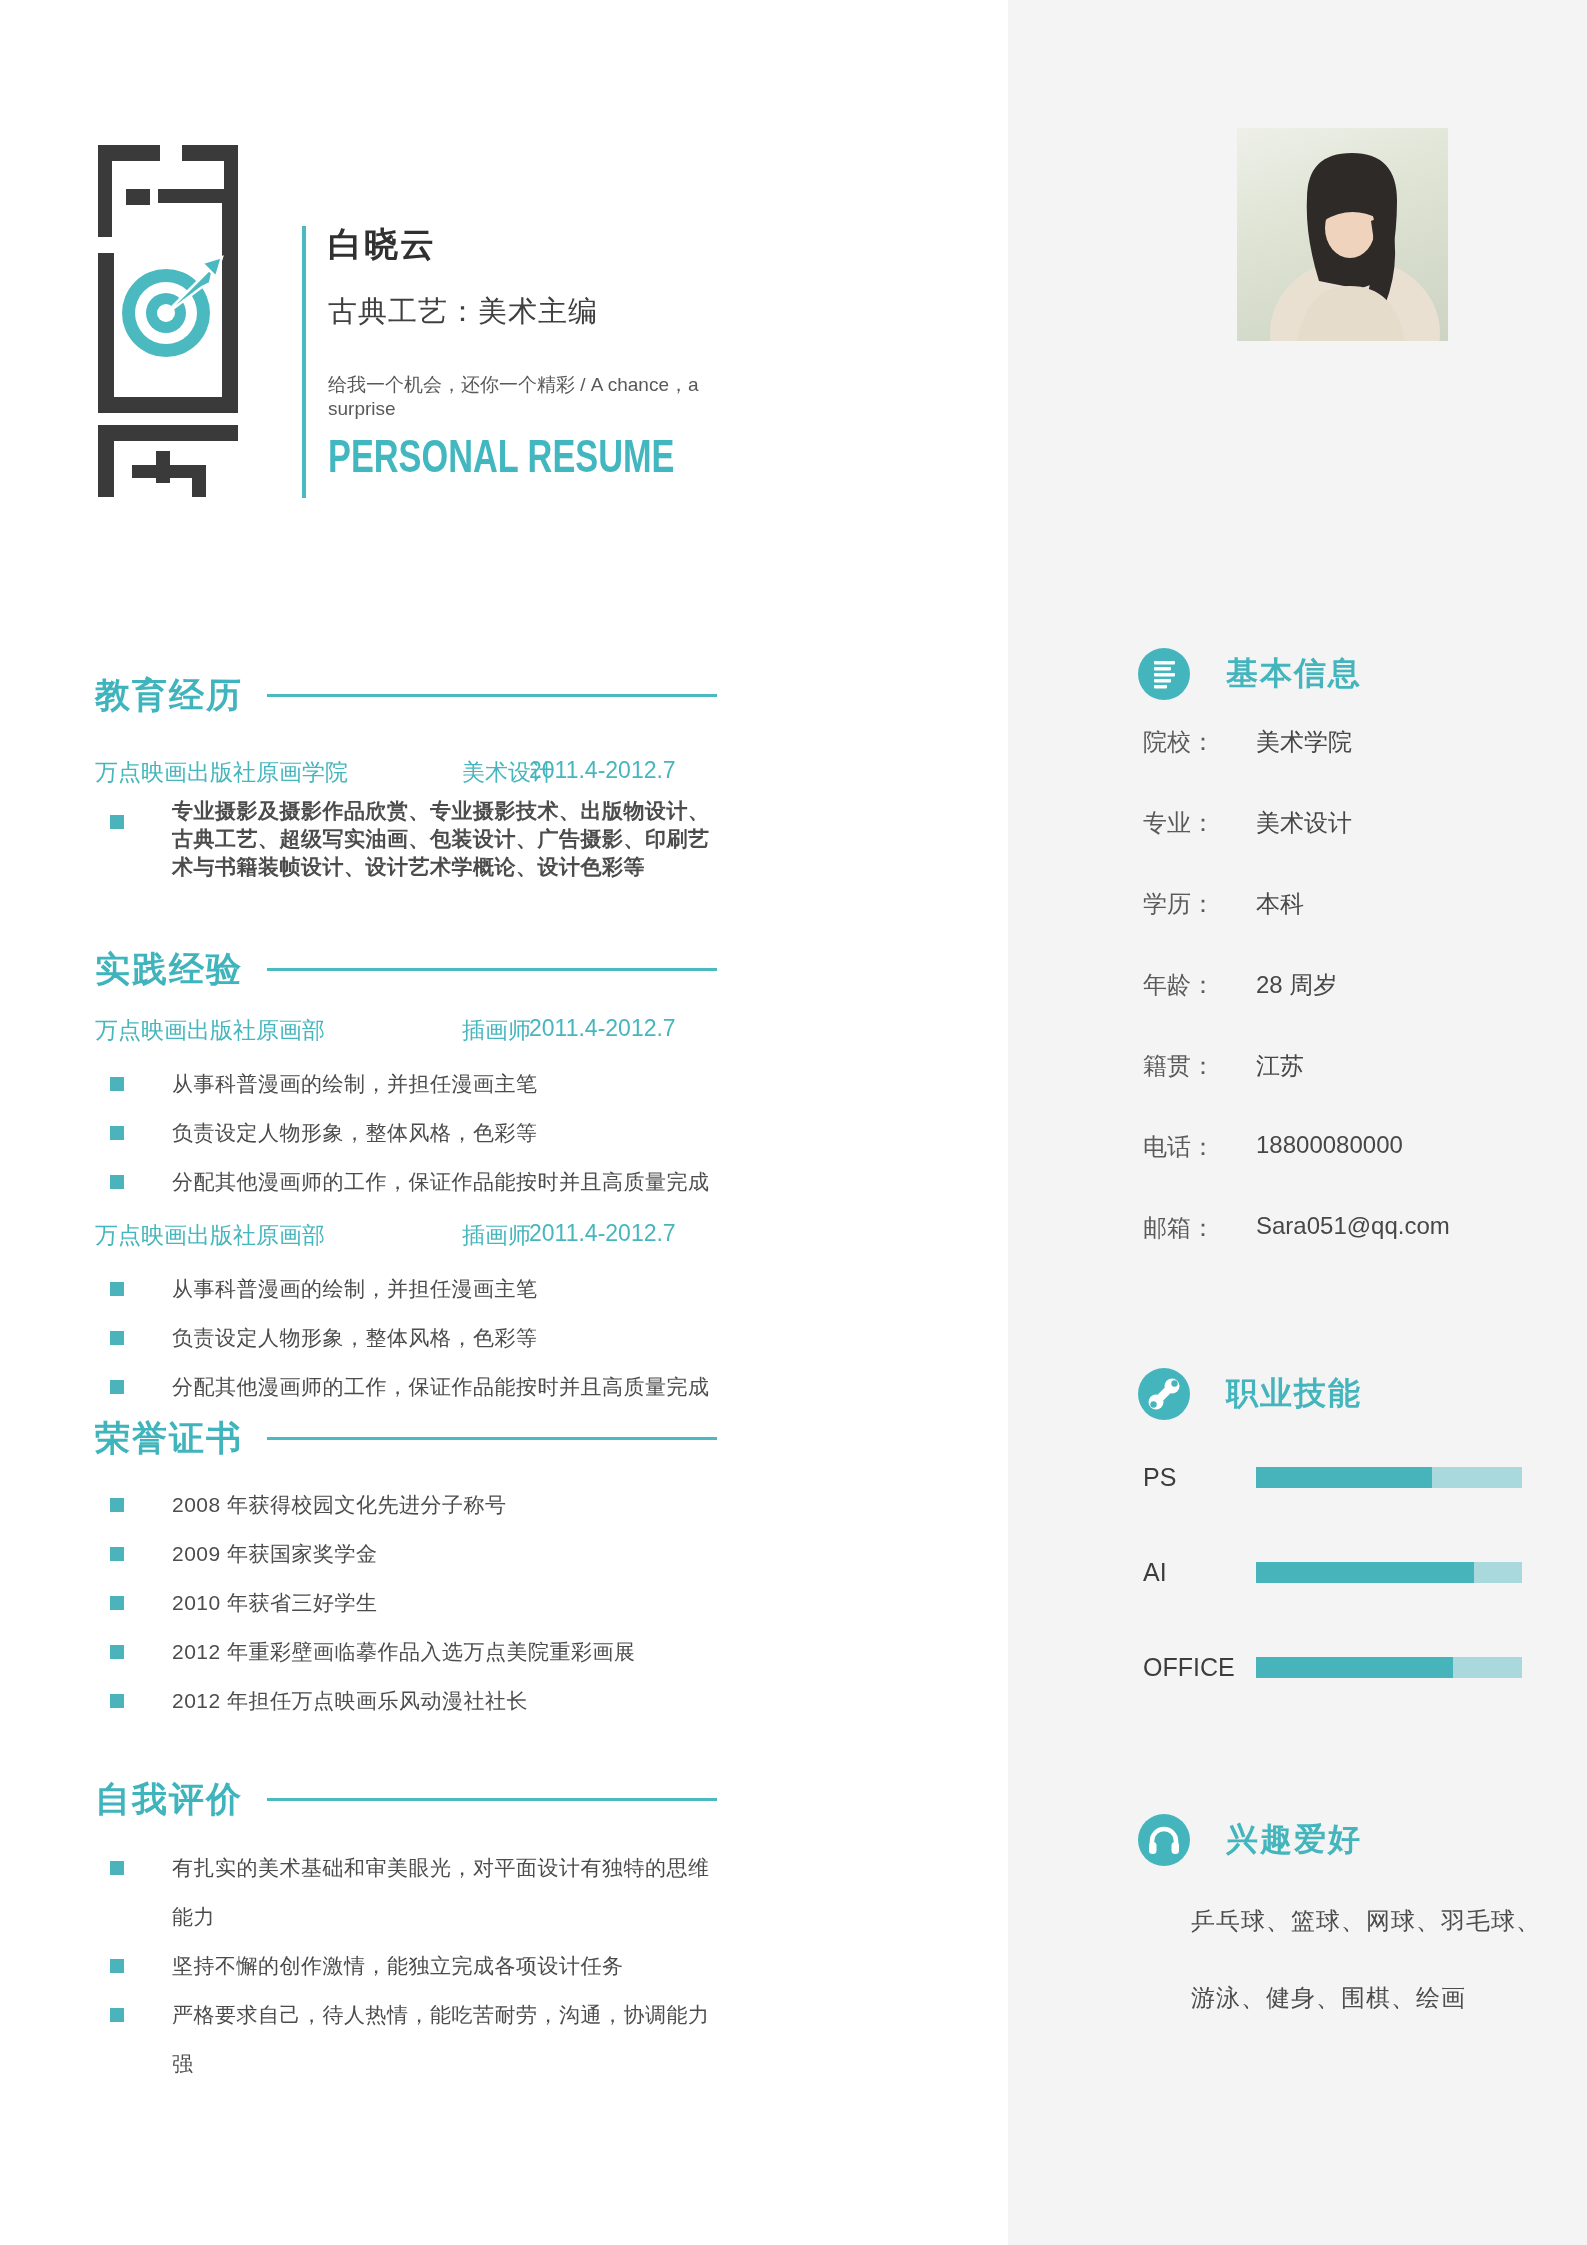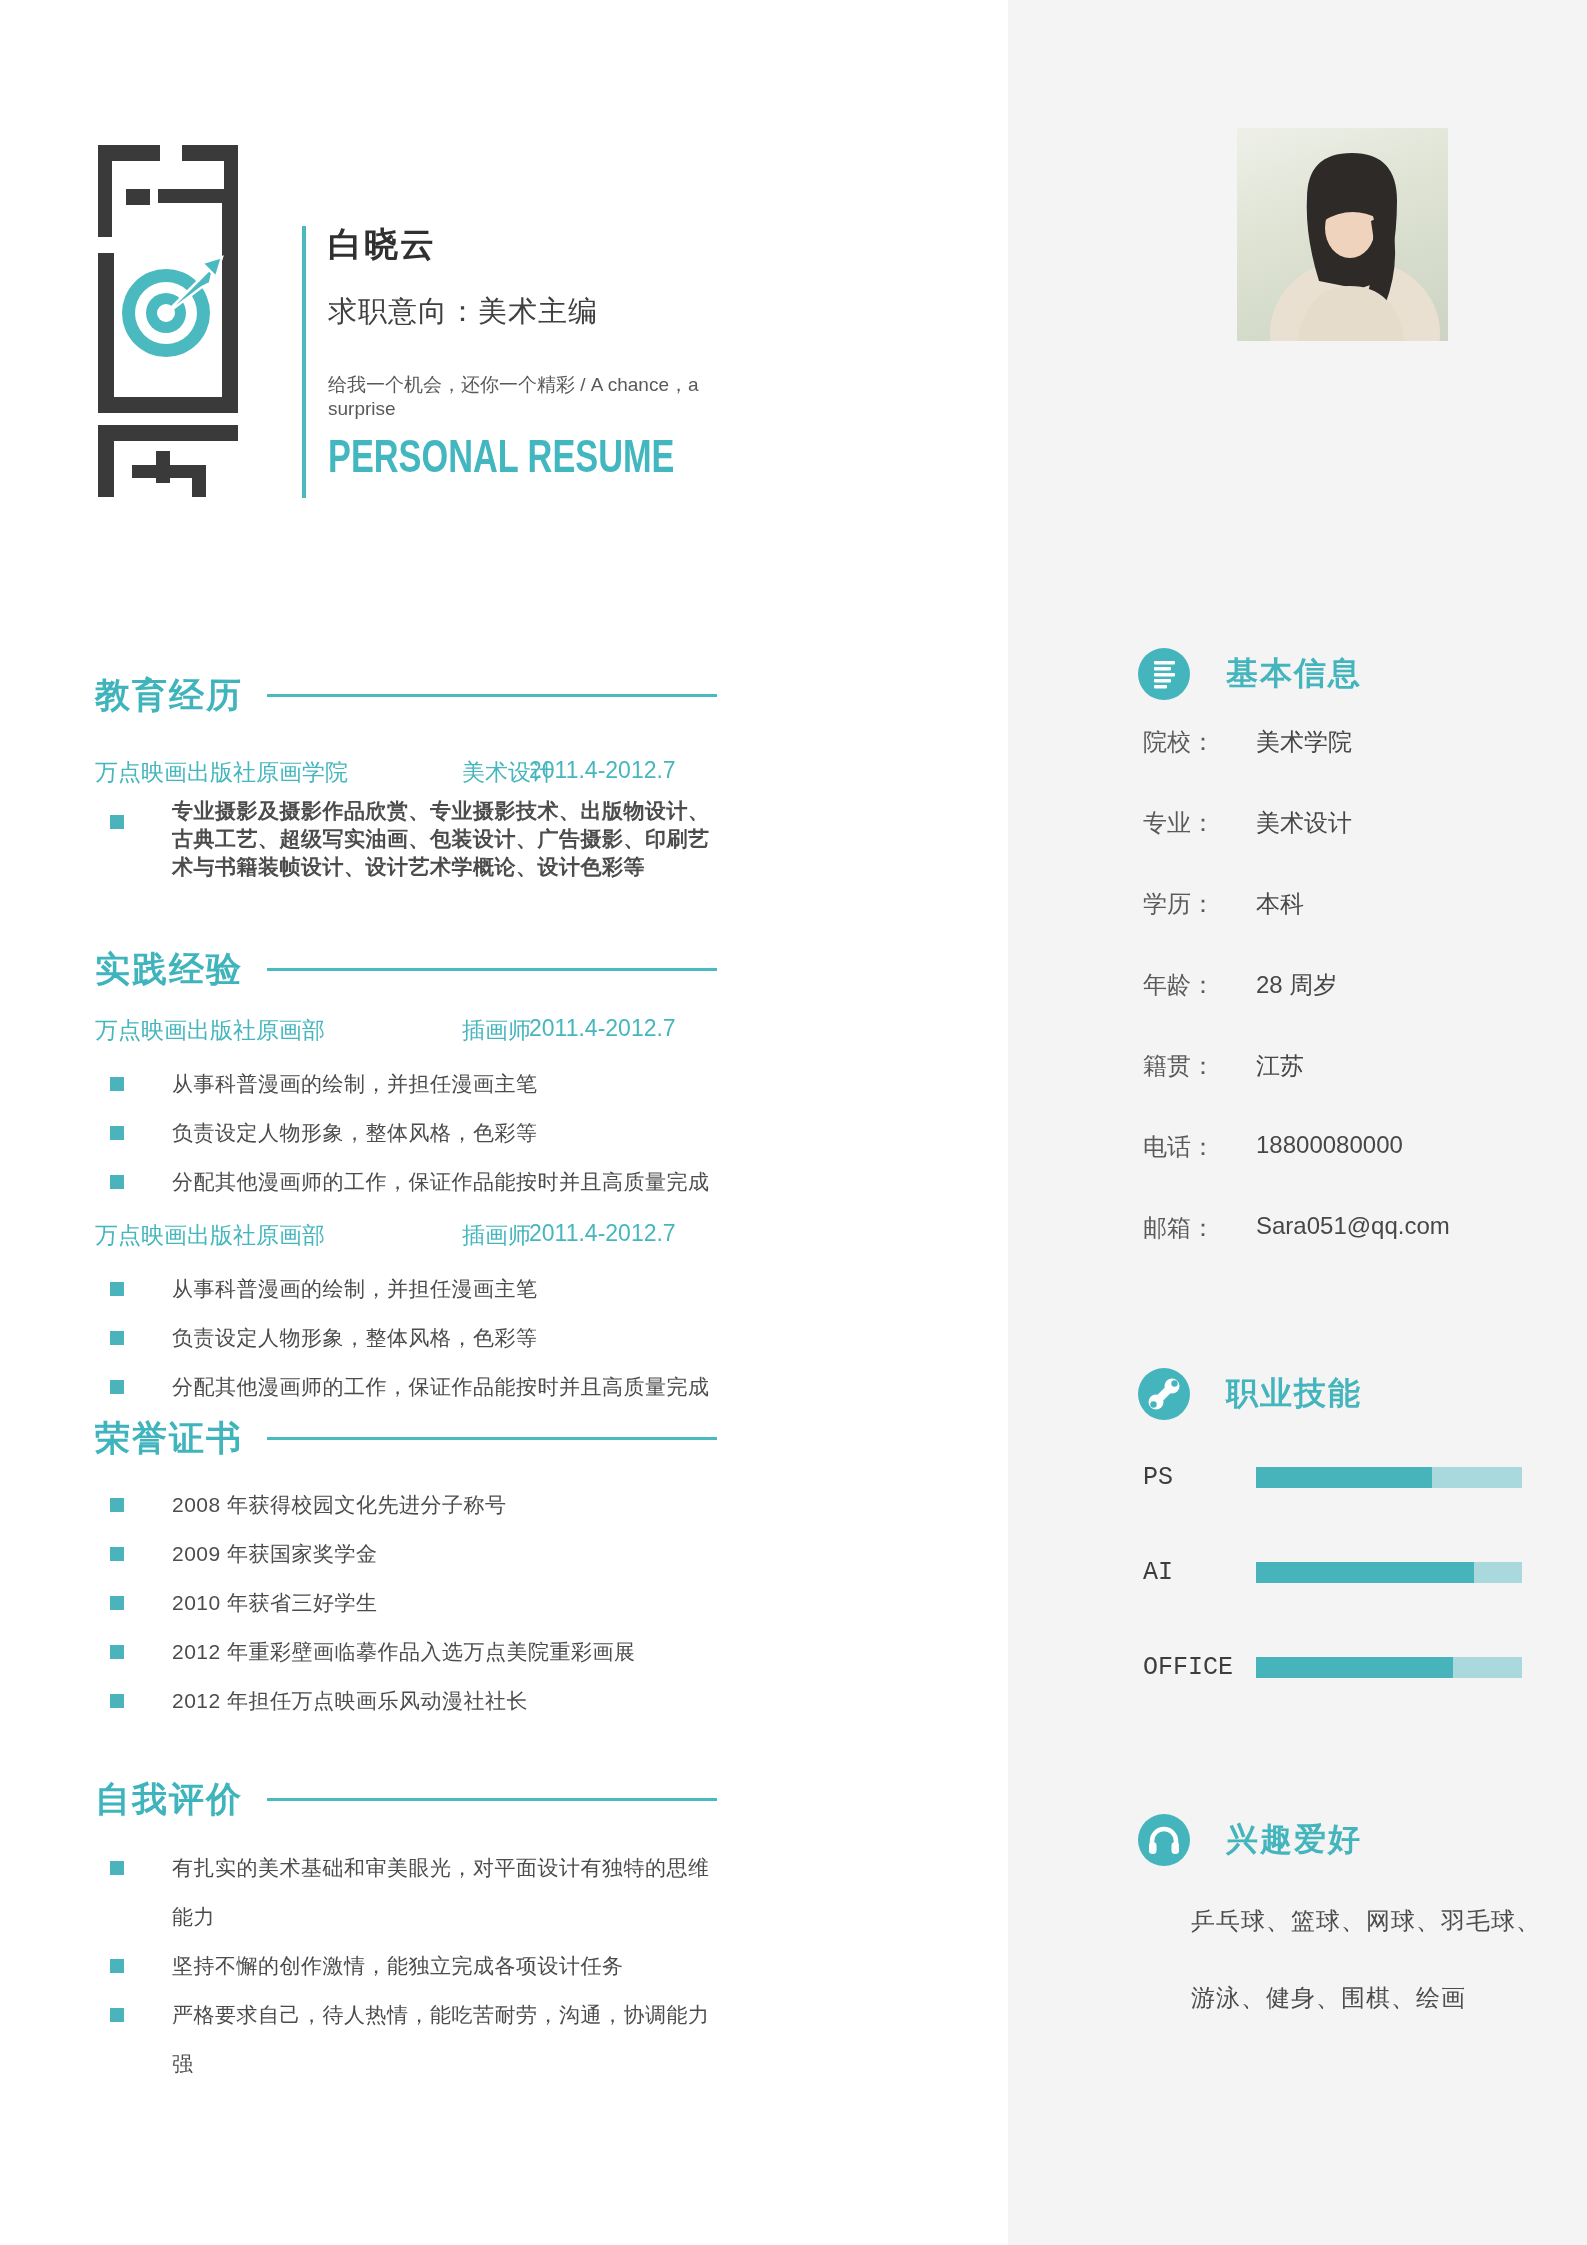--- a/index.html
+++ b/index.html
@@ -10,21 +10,21 @@
   .sidebar { position:absolute; left:1008px; top:0; width:579px; height:2245px; background:#f3f4f3; }
   .photo { position:absolute; left:229px; top:128px; width:211px; height:213px; overflow:hidden;
            background:linear-gradient(160deg,#eef0e8 0%,#dde2d2 45%,#cdd4c3 100%); }
   .sb-head { position:absolute; left:130px; display:flex; align-items:center; }
   .sb-head .icon-circle { width:52px; height:52px; flex:0 0 52px; }
   .sb-head .sb-title { margin-left:36px; font-size:32px; font-weight:bold; color:#44b5bd; letter-spacing:2px; }
   .info-rows { position:absolute; left:135px; top:726px; width:420px; }
   .info-row { height:81px; display:flex; align-items:flex-start; font-size:24px; }
   .info-row .lbl { width:113px; color:#5a5a5a; }
   .info-row .val { color:#474747; }
-  .skill-rows { position:absolute; left:135px; top:1462px; width:400px;font-family:Liberation Mono, monospace; }
+  .skill-rows { position:absolute; left:135px; top:1462px; width:400px; }
   .skill-row { height:95px; display:flex; align-items:flex-start; }
   .skill-row .lbl { width:113px; font-size:25px; color:#3d3d3d; padding-top:1px; }
   .bar-track { width:266px; height:21px; background:#a9d9dd; margin-top:5px; }
   .bar-fill { height:21px; background:#46b4ba; }
   .hobby-line { position:absolute; left:135px; width:420px; font-size:24px; color:#4c4c4c; letter-spacing:1px;margin-left:48px; }
 
   
   .main { position:absolute; left:95px; top:0; width:622px; }
   .logo { position:absolute; left:3px; top:135px; width:140px; height:362px; }
   .vdivider { position:absolute; left:207px; top:226px; width:4px; height:272px; background:#4ab9c0; }
@@ -193,21 +193,21 @@
           <circle cx="68" cy="178" r="9" fill="#ffffff"></circle>
           <polygon points="64,182 100,146 110,136 116,130 112,148 104,152" fill="#4ab9c0" stroke="#ffffff" stroke-width="2.5"></polygon>
           <polygon points="104,128 124,122 118,142" fill="#4ab9c0" stroke="#ffffff" stroke-width="2.5"></polygon>
         </g>
       </svg>
     </div>
     <div class="vdivider"></div>
 
     <div class="head-text">
       <div class="h-name">白晓云</div>
-      <div class="h-objective">求职意向：美术主编</div>
+      <div class="h-objective">古典工艺：美术主编</div>
       <div class="h-tagline">给我一个机会，还你一个精彩 / A chance，a surprise</div>
       <div class="h-subtitle">PERSONAL RESUME</div>
     </div>
 
     <div class="section" style="top:672px;">
       <div class="section-head">
         <span class="section-title">教育经历</span>
         <span class="rule"></span>
       </div>
       <div class="org-row" style="margin-top:38px;">

